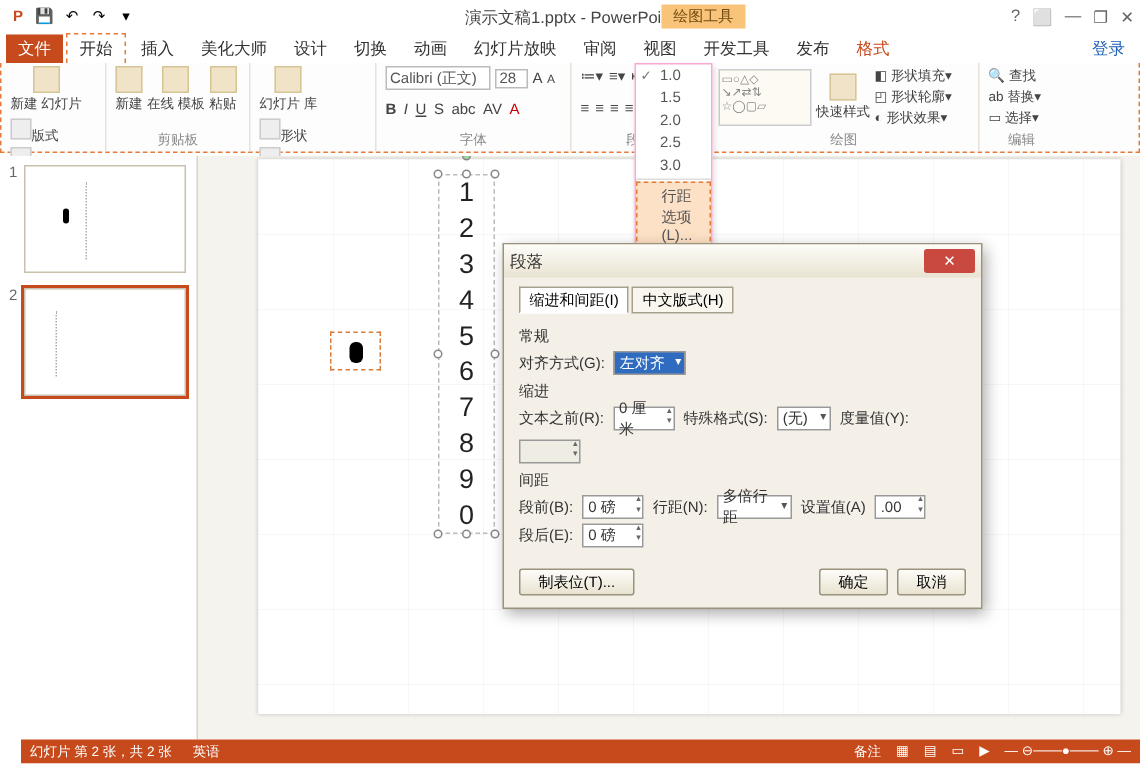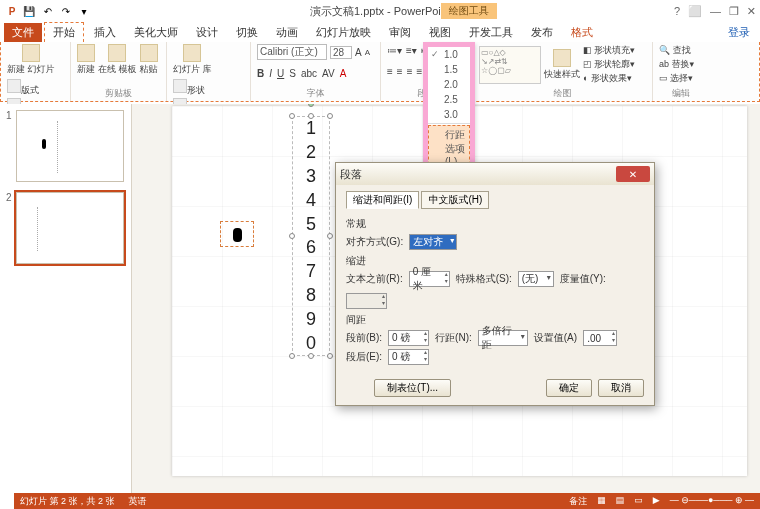--- a/index.html
+++ b/index.html
@@ -25,21 +25,21 @@
   .ribbon { display: flex; height: 60px; border: 1px dashed #e57a3a; border-top: none; background: #fdfdfd; }
   .group { display: flex; flex-direction: column; justify-content: space-between; border-right: 1px solid #e7e1d9; padding: 2px 6px 0 6px; }
   .group-row { display: flex; align-items: center; gap: 3px; font-size: 10px; color: #444; flex-wrap: wrap; }
   .group-label { text-align: center; font-size: 9px; color: #888; padding: 1px 0; }
   .bigbtn { display: flex; flex-direction: column; align-items: center; font-size: 9px; gap: 1px; }
   .bigbtn .ic { width: 18px; height: 18px; background: #f0e3c7; border: 1px solid #d6c596; }
   .smallic { width: 14px; height: 14px; background: #eee; border: 1px solid #ccc; display:inline-block; }
   .fontcombo { border: 1px solid #bbb; padding: 0 2px; font-size: 10px; color: #555; background:#fff; }
 
   
-  .ls-drop { position: absolute; left: 423px; top: 42px; width: 52px; background: #fff; border: 5px solid #f9a8d4; box-shadow: 1px 2px 4px rgba(0,0,0,.15); z-index: 50; }
+  .ls-drop { position: absolute; left: 423px; top: 42px; width: 52px; background: #fff; border: 1px solid #f9a8d4; box-shadow: 1px 2px 4px rgba(0,0,0,.15); z-index: 50; }
   .ls-item { padding: 2px 4px 2px 16px; font-size: 10px; color: #555; position: relative; }
   .ls-item.sel::before { content: "✓"; position: absolute; left: 3px; color: #777; font-size: 9px; }
   .ls-item.hi { background: #fde1c6; border: 1px dashed #e57a3a; margin: 0; padding: 2px 3px 2px 16px; }
   .ls-sep { border-top: 1px solid #ddd; margin: 1px 0; }
 
   
   .workspace { position: absolute; top: 104px; left: 0; right: 0; bottom: 16px; display: flex; }
   .thumbs { width: 132px; background: #fff; border-right: 1px solid #d9d2c6; padding: 6px; }
   .thumb-wrap { display: flex; gap: 4px; margin-bottom: 10px; }
   .thumb-num { font-size: 10px; color: #666; }
@@ -73,21 +73,21 @@
   .dlg-tab.active { background: #fff; border-bottom-color: #fff; position:relative; z-index:2; }
   .section { font-size: 10px; color: #333; margin: 4px 0 2px; }
   .field-row { display: flex; align-items: center; gap: 6px; font-size: 10px; color: #333; margin: 3px 0; flex-wrap: wrap; }
   .combo { border: 1px solid #999; background: #fff; height: 16px; padding: 0 12px 0 3px; font-size: 10px; position: relative; display:inline-flex;align-items:center; }
   .combo.sel { background: #2f6cc0; color: #fff; }
   .combo::after { content: "▾"; position: absolute; right: 2px; top: 1px; color: #555; font-size: 8px; }
   .combo.sel::after { color:#fff; }
   .spin { border: 1px solid #999; background: #fff; height: 16px; width: 41px; padding: 0 10px 0 3px; font-size: 10px; display:inline-flex; align-items:center; position:relative; }
   .spin::after { content:"▴\A▾"; white-space:pre; position:absolute; right:1px; top:-1px; font-size:6px; line-height:7px; color:#666; }
   .spin.dis { background:#efece4; color:#aaa; }
-  .dlg-buttons { display: flex; justify-content: flex-start; gap: 6px; margin-top: 14px; align-items:center;margin-left:28px; }
+  .dlg-buttons { display: flex; justify-content: flex-start; gap: 6px; margin-top: 14px; align-items:center; }
   .btn { border: 1px solid #9a927d; background: linear-gradient(#fdfcf8,#e9e3d1); padding: 1px 12px; font-size: 10px; border-radius: 2px; }
   .btn.left { margin-right: auto; }
 
   .statusbar { position: absolute; bottom: 0; left: 14px; right: 0; height: 16px; background: #c74a1c; color: #fff; font-size: 9px; display: flex; align-items: center; padding: 0 6px; gap: 14px; }
   .statusbar .rgt { margin-left: auto; display:flex; gap:10px; }
 </style>
 </head>
 <body>
 
 <div class="titlebar">

